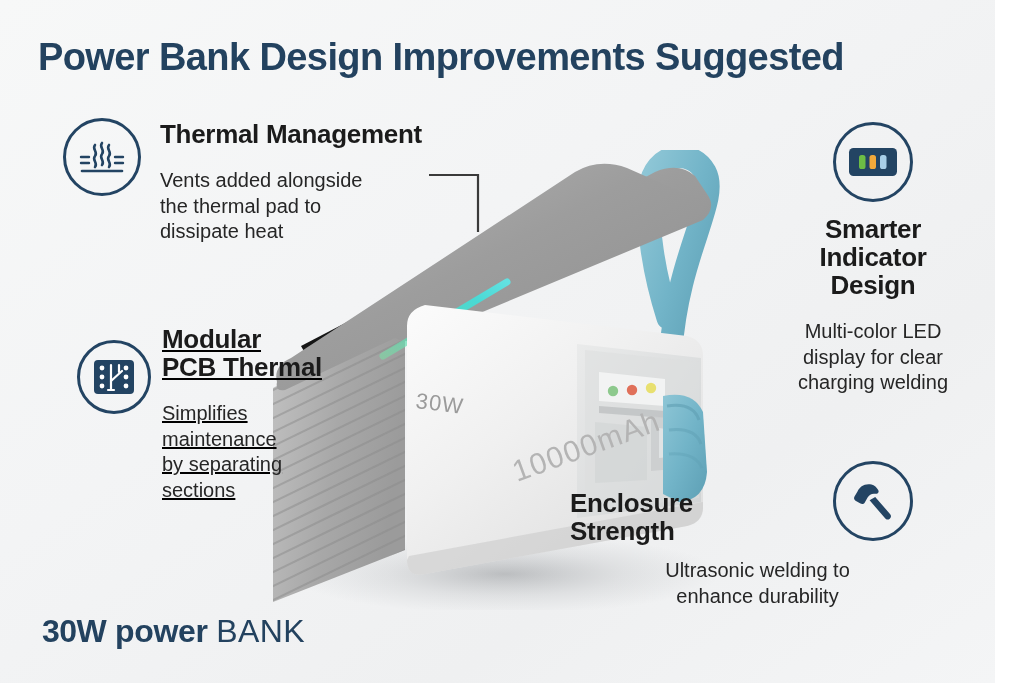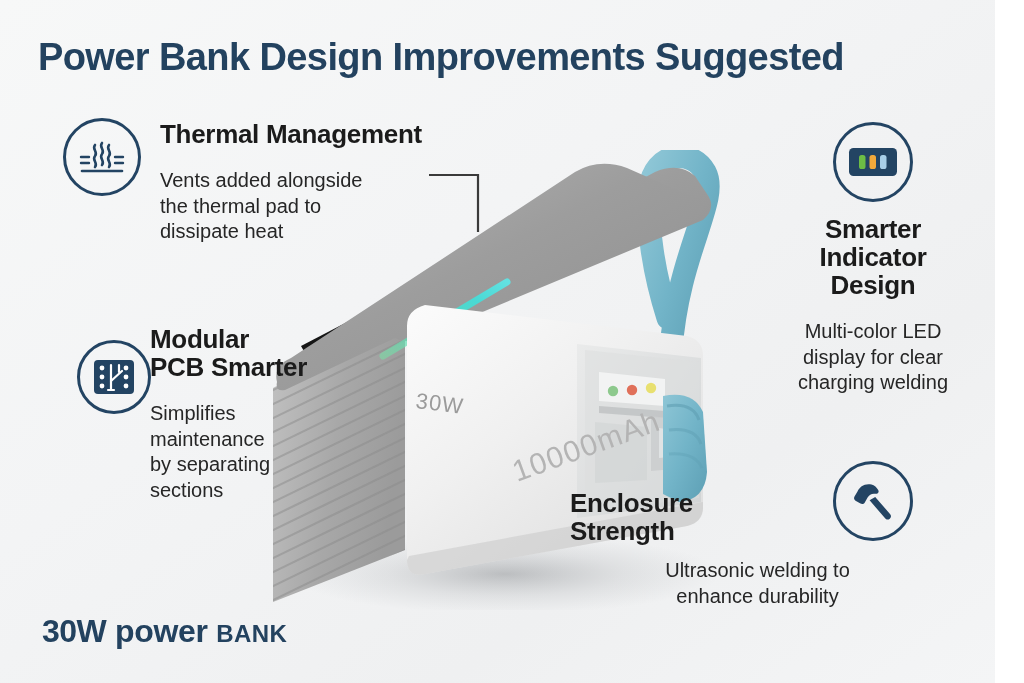--- a/index.html
+++ b/index.html
@@ -84,21 +84,21 @@
   
   #caption {
     position: absolute;
     left: 42px;
     bottom: 33px;
     color: #23425f;
     white-space: nowrap;
   }
   #caption .c-w   { font-size: 32px; font-weight: bold; letter-spacing: -0.5px; }
   #caption .c-pow { font-size: 32px; font-weight: 600; letter-spacing: -0.3px; }
-  #caption .c-bank{ font-size: 24px; font-weight: 700; letter-spacing: 0.4px; }
+  #caption .c-bank{ font-size: 32px; font-weight: 400; letter-spacing: 0.4px; }
 </style>
 </head>
 <body>
 
 <div id="canvas">
 
   <div id="title">Power Bank Design Improvements Suggested</div>
 
   <div id="device">
     <svg width="470" height="460" viewBox="0 0 470 460" xmlns="http://www.w3.org/2000/svg">
@@ -269,24 +269,24 @@
         <circle cx="34" cy="29" r="2.4"></circle>
       </g>
       <g fill="none" stroke="#ffffff" stroke-width="2.2" stroke-linecap="round">
         <path d="M19 8 L19 33"></path>
         <path d="M27 8 L27 15"></path>
         <path d="M19 24 L30 14"></path>
         <path d="M16 33 L22 33"></path>
       </g>
     </svg>
   </div>
-  <div class="callout" style="left:150px; top:325px; width:240px;">
+  <div class="callout" style="left:162px; top:325px; width:240px;text-decoration:underline;">
     <div class="callout-head">
       <div>Modular</div>
-      <div>PCB Smarter</div>
+      <div>PCB Thermal</div>
     </div>
     <div class="callout-body">
       <span>Simplifies</span>
       <span>maintenance</span>
       <span>by separating</span>
       <span>sections</span>
     </div>
   </div>
 
   <div class="icon-circle" style="left:833px; top:122px; width:80px; height:80px;">

